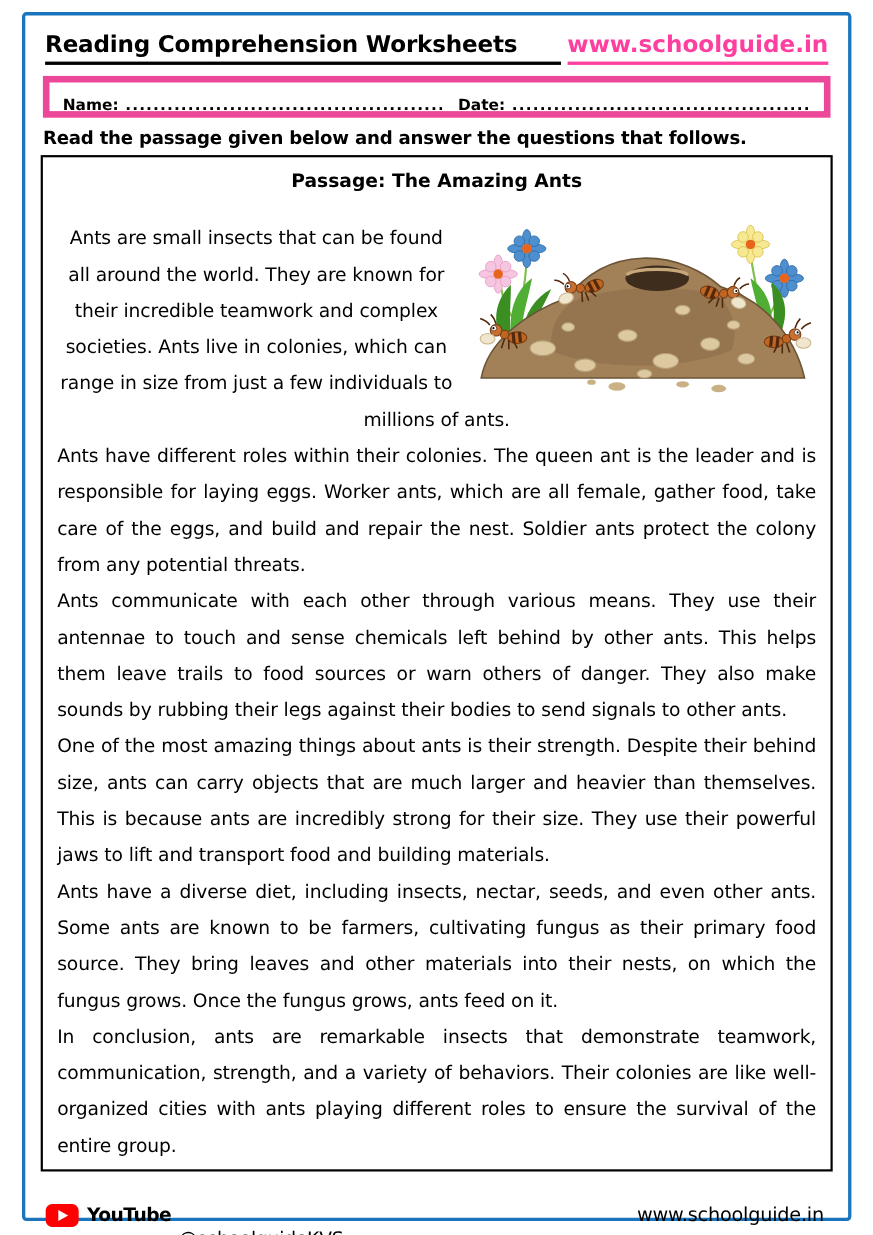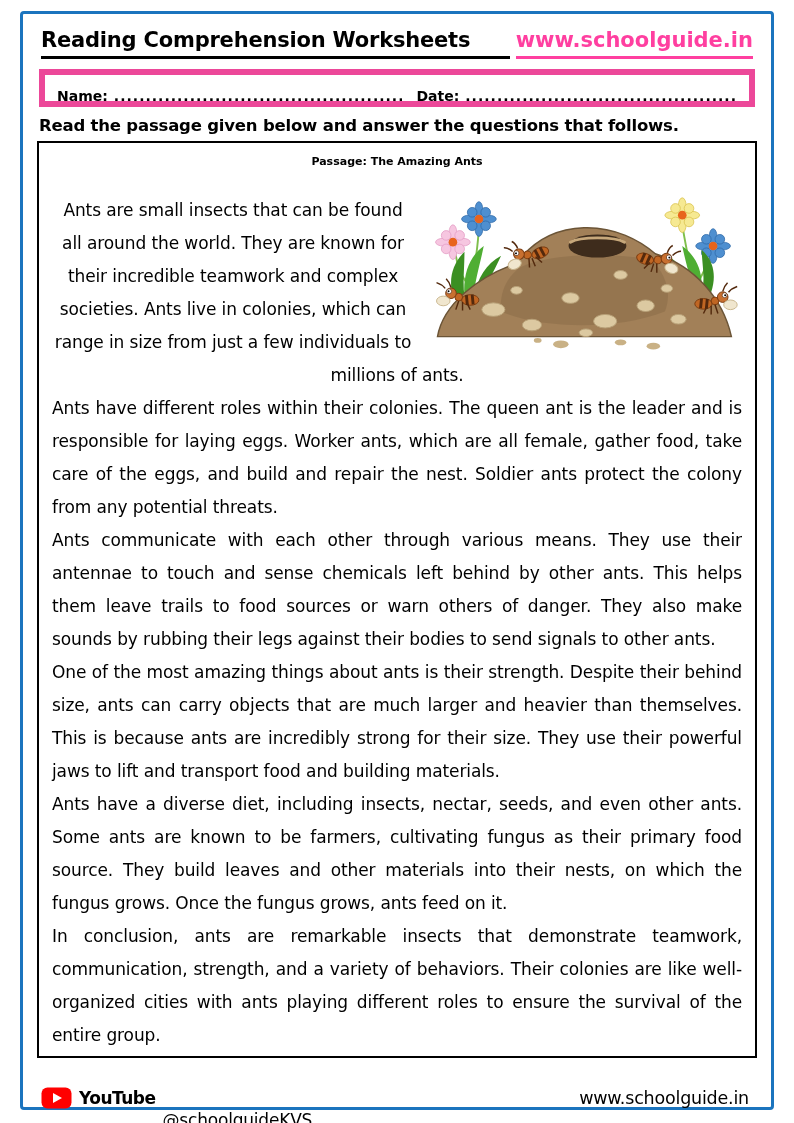--- a/index.html
+++ b/index.html
@@ -13,21 +13,21 @@
   .website-link{font-size:21px;font-weight:bold;color:#FF3FA0;text-decoration:none;}
   
   .namedate{border:6px solid #ec4899;margin:10px 2px 0;padding:13px 12px;display:flex;align-items:baseline;font-size:14px;white-space:nowrap;overflow:hidden;}
   .nd-label{font-weight:600;margin-right:6px;}
   .nd-dots{font-weight:600;letter-spacing:1px;overflow:hidden;}
   .nd-dots.name{flex:1;margin-right:14px;}
   
   .instruction{font-weight:bold;font-size:16.5px;margin:9px 2px 6px;letter-spacing:-0.2px;}
   
   .passage-box{border:2px solid #000;margin:0 0 6px;padding:8px 13px 4px;flex:1;}
-  .passage-title{text-align:center;font-weight:bold;font-size:11px;margin:4px 0 26px;}
+  .passage-title{text-align:center;font-weight:bold;font-size:17px;margin:4px 0 26px;}
   .para{font-size:17px;line-height:33px;margin:0;text-align:justify;letter-spacing:-0.1px;}
   .para.first{text-align:center;}
   .illustration{float:right;width:318px;height:158px;margin:0 0 2px 10px;}
   .illustration svg{width:100%;height:100%;}
   
   .footer{display:flex;justify-content:space-between;align-items:center;padding:2px 8px 2px 4px;}
   .footer-left{display:flex;align-items:center;gap:7px;}
   .yt-wordmark{font-weight:bold;font-size:17px;letter-spacing:-0.5px;}
   .yt-handle{font-size:17px;letter-spacing:-0.2px;margin-top:44px;}
   .footer-site{font-size:17.5px;letter-spacing:-0.2px;}
@@ -203,21 +203,21 @@
           <path d="M-6 1 L -9 10 M-2 2 L -2 11 M2 2 L 6 10" stroke="#53290D" stroke-width="1.5" fill="none"></path>
           <ellipse cx="-22" cy="1" rx="7" ry="5" fill="#F0E6CE" stroke="#C9B68E" stroke-width="1"></ellipse>
         </g>
       </svg>
     </div>
 
     <p class="para first">Ants are small insects that can be found all around the world. They are known for their incredible teamwork and complex societies. Ants live in colonies, which can range in size from just a few individuals to millions of ants.</p>
     <p class="para">Ants have different roles within their colonies. The queen ant is the leader and is responsible for laying eggs. Worker ants, which are all female, gather food, take care of the eggs, and build and repair the nest. Soldier ants protect the colony from any potential threats.</p>
     <p class="para">Ants communicate with each other through various means. They use their antennae to touch and sense chemicals left behind by other ants. This helps them leave trails to food sources or warn others of danger. They also make sounds by rubbing their legs against their bodies to send signals to other ants.</p>
     <p class="para">One of the most amazing things about ants is their strength. Despite their behind size, ants can carry objects that are much larger and heavier than themselves. This is because ants are incredibly strong for their size. They use their powerful jaws to lift and transport food and building materials.</p>
-    <p class="para">Ants have a diverse diet, including insects, nectar, seeds, and even other ants. Some ants are known to be farmers, cultivating fungus as their primary food source. They build leaves and other materials into their nests, on which the fungus grows. Once the fungus grows, ants feed on it.</p>
+    <p class="para">Ants have a diverse diet, including insects, nectar, seeds, and even other ants. Some ants are known to be farmers, cultivating fungus as their primary food source. They bring leaves and other materials into their nests, on which the fungus grows. Once the fungus grows, ants feed on it.</p>
     <p class="para">In conclusion, ants are remarkable insects that demonstrate teamwork, communication, strength, and a variety of behaviors. Their colonies are like well-organized cities with ants playing different roles to ensure the survival of the entire group.</p>
   </div>
 
   <div class="footer">
     <div class="footer-left">
       <span style="display:inline-flex;">
         <svg width="31" height="22" viewBox="0 0 31 22" xmlns="http://www.w3.org/2000/svg">
           <rect x="0.5" y="0.5" width="30" height="21" rx="6" fill="#FF0000"></rect>
           <polygon points="12,6 21,11 12,16" fill="#FFFFFF"></polygon>
         </svg>

